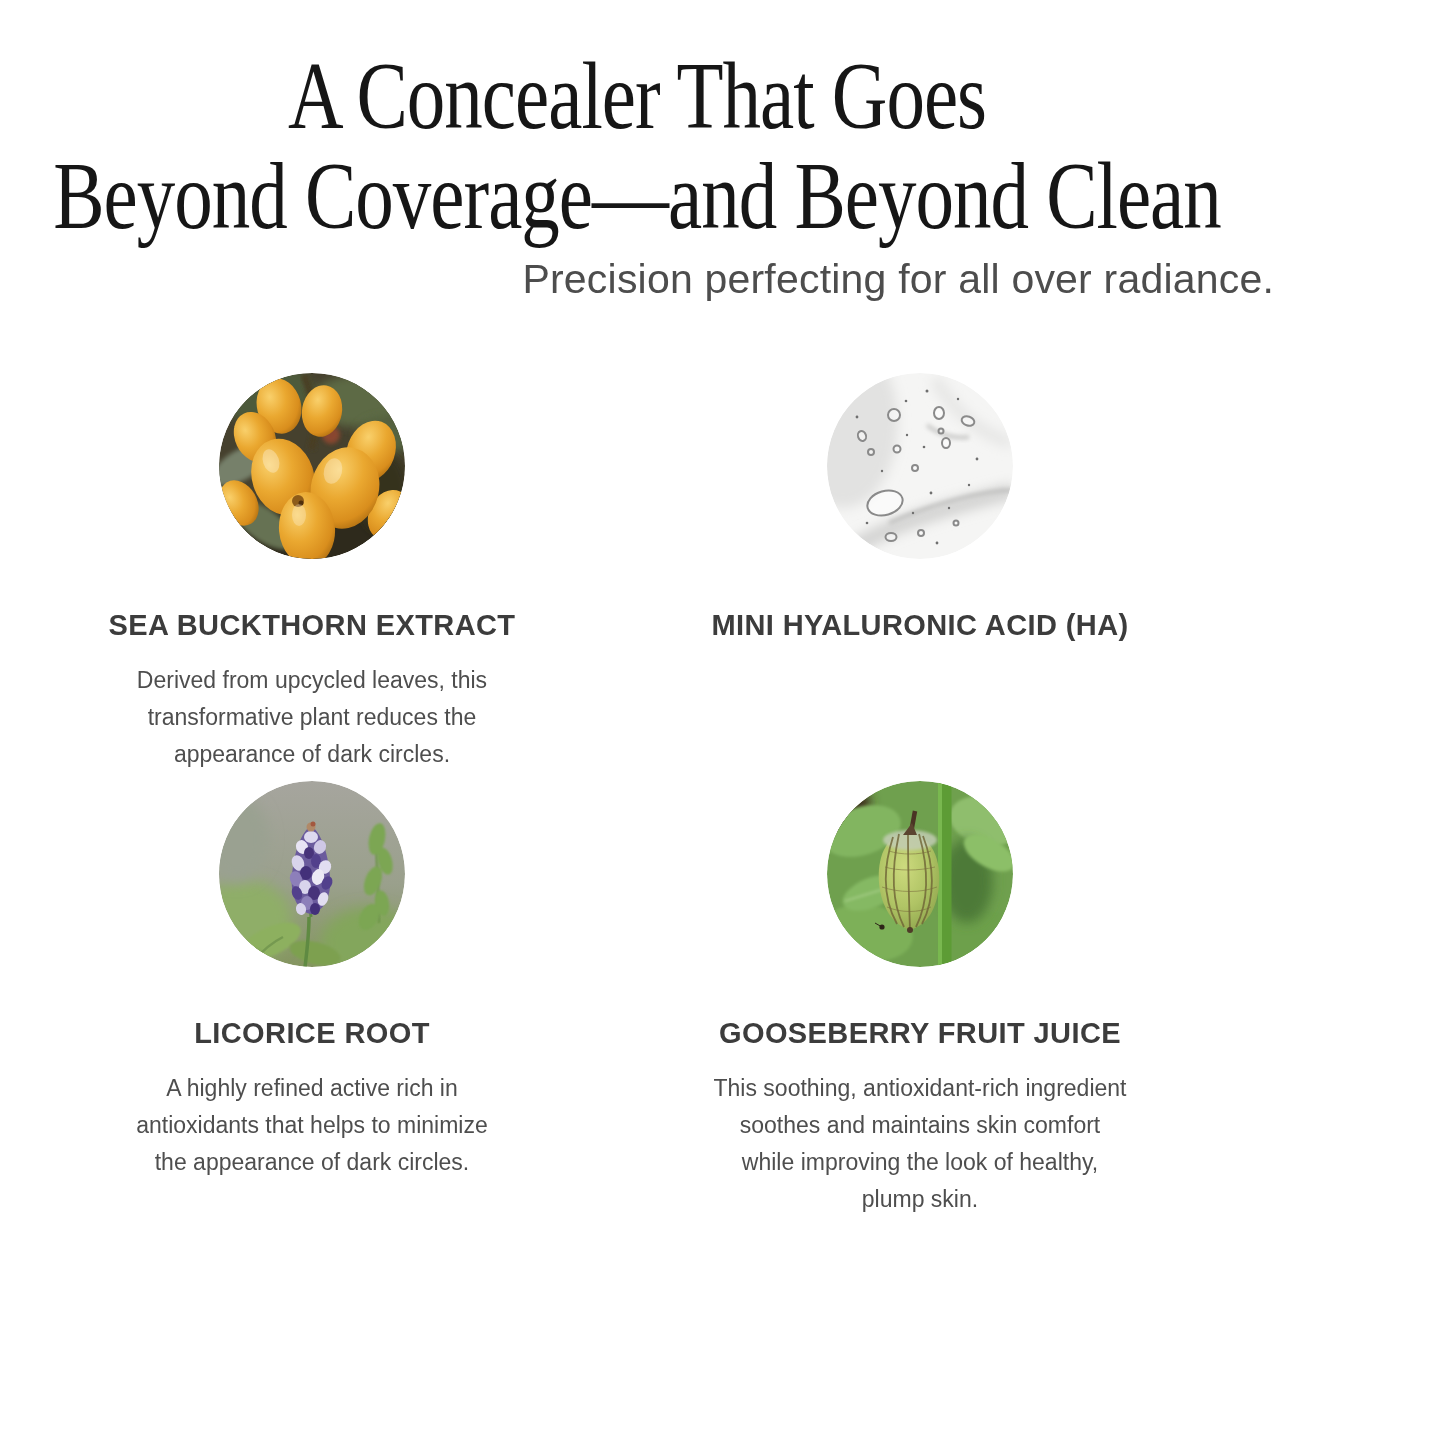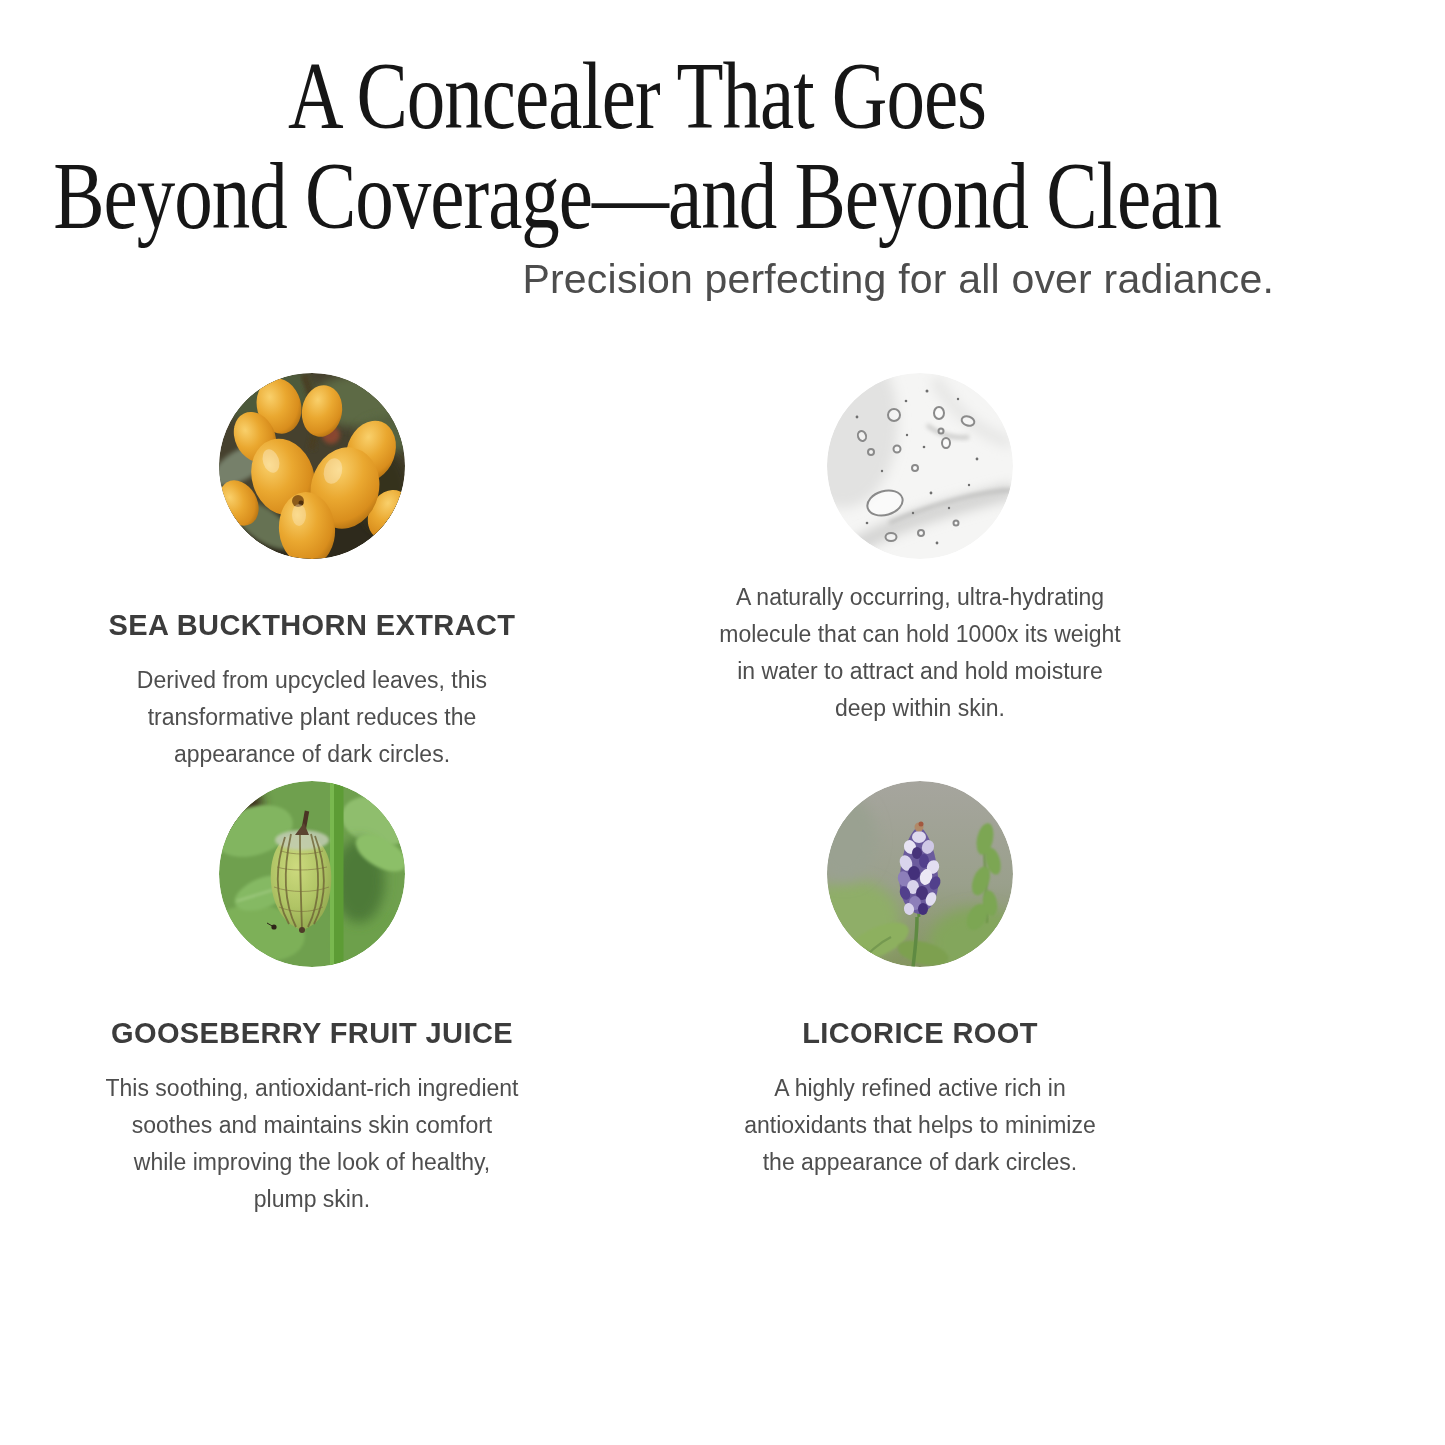--- a/index.html
+++ b/index.html
@@ -182,86 +182,21 @@
                 <circle cx="104" cy="120" r="1.4"></circle>
               <circle cx="122" cy="135" r="1.2"></circle>
                 <circle cx="40" cy="150" r="1.3"></circle>
                 <circle cx="86" cy="140" r="1.2"></circle>
               <circle cx="110" cy="170" r="1.4"></circle>
                 <circle cx="142" cy="112" r="1.2"></circle>
             </g>
           </g>
         </svg>
       </div>
-      <div class="feature-desc">A naturally occurring, ultra-hydrating
-molecule that can hold 1000x its weight
-in water to attract and hold moisture
-deep within skin.</div>
-    </div>
-
-    <div class="feature">
-      <div class="photo-circle">
-        <svg width="186" height="186" viewBox="0 0 186 186">
-          <defs>
-            <clipPath id="gb-clip">
-                <circle cx="93" cy="93" r="93"></circle>
-              </clipPath>
-            <radialGradient id="gb-husk" cx="42%" cy="35%" r="75%">
-              <stop offset="0%" stop-color="#cdda7e"></stop>
-              <stop offset="55%" stop-color="#b0c465"></stop>
-              <stop offset="100%" stop-color="#8ba24a"></stop>
-            </radialGradient>
-            <filter id="gb-blur" x="-40%" y="-40%" width="180%" height="180%">
-                <feGaussianBlur stdDeviation="6"></feGaussianBlur>
-              </filter>
-            <filter id="gb-blur2" x="-40%" y="-40%" width="180%" height="180%">
-                <feGaussianBlur stdDeviation="1.5"></feGaussianBlur>
-              </filter>
-          </defs>
-          <g clip-path="url(#gb-clip)">
-            <rect x="0" y="0" width="186" height="186" fill="#6fa04e"></rect>
-            <ellipse cx="15" cy="25" rx="28" ry="32" fill="#3e2f1f" filter="url(#gb-blur)"></ellipse>
-            <ellipse cx="35" cy="50" rx="40" ry="24" fill="#82b561" transform="rotate(-18 35 50)" filter="url(#gb-blur2)"></ellipse>
-            <ellipse cx="158" cy="40" rx="36" ry="24" fill="#8fbe6d" transform="rotate(14 158 40)" filter="url(#gb-blur2)"></ellipse>
-            <ellipse cx="40" cy="152" rx="46" ry="28" fill="#7db058" transform="rotate(8 40 152)" filter="url(#gb-blur2)"></ellipse>
-            <ellipse cx="152" cy="158" rx="42" ry="27" fill="#6da04c" transform="rotate(-14 152 158)" filter="url(#gb-blur2)"></ellipse>
-            <ellipse cx="140" cy="100" rx="26" ry="42" fill="#4e7a38" filter="url(#gb-blur)"></ellipse>
-            <ellipse cx="162" cy="72" rx="28" ry="14" fill="#8cbf68" transform="rotate(30 162 72)" filter="url(#gb-blur2)"></ellipse>
-            <path d="M118,0 L118,186" stroke="#5d9c35" stroke-width="13"></path>
-            <path d="M113,0 L113,186" stroke="#79b84f" stroke-width="4"></path>
-            <ellipse cx="44" cy="112" rx="30" ry="15" fill="#85b963" transform="rotate(-22 44 112)" filter="url(#gb-blur2)"></ellipse>
-            <path d="M18,120 L70,104" stroke="#a8cf8a" stroke-width="1.5" filter="url(#gb-blur2)"></path>
-            <path d="M88,30 L84,52" stroke="#4a3424" stroke-width="4.5" fill="none"></path>
-            <path d="M80,52 C106,54 114,80 112,104 C110,128 100,144 83,149 C66,144 54,126 52,102 C50,78 58,54 80,52 Z" fill="url(#gb-husk)"></path>
-            <ellipse cx="83" cy="59" rx="27" ry="10" fill="#c2ccb4" opacity="0.85" filter="url(#gb-blur2)"></ellipse>
-            <g stroke="#6e6336" stroke-width="1.8" fill="none" opacity="0.8">
-              <path d="M81,52 C81,82 82,120 83,149"></path>
-              <path d="M66,56 C57,84 55,116 70,143"></path>
-              <path d="M96,55 C107,84 109,116 95,143"></path>
-              <path d="M72,53 C65,85 63,118 77,146"></path>
-              <path d="M92,53 C101,85 103,118 89,146"></path>
-            </g>
-            <g stroke="#77693c" stroke-width="0.9" fill="none" opacity="0.6">
-              <path d="M58,86 C70,90 92,90 108,86"></path>
-              <path d="M55,106 C72,112 94,112 110,106"></path>
-              <path d="M60,126 C74,132 92,132 104,126"></path>
-              <path d="M62,70 C74,74 92,74 104,70"></path>
-            </g>
-            <path d="M76,54 L90,54 L85,42 Z" fill="#5b4430"></path>
-            <circle cx="83" cy="149" r="3" fill="#4f3b28"></circle>
-            <circle cx="55" cy="146" r="2.6" fill="#2e2418"></circle>
-            <path d="M55,146 L48,142" stroke="#2e2418" stroke-width="1"></path>
-          </g>
-        </svg>
-      </div>
-      <div class="feature-heading">GOOSEBERRY FRUIT JUICE</div>
-      <div class="feature-desc">This soothing, antioxidant-rich ingredient
-soothes and maintains skin comfort
-while improving the look of healthy,
-plump skin.</div>
+      <div class="feature-heading">MINI HYALURONIC ACID (HA)</div>
     </div>
 
     <div class="feature">
       <div class="photo-circle">
         <svg width="186" height="186" viewBox="0 0 186 186">
           <defs>
             <clipPath id="lr-clip">
                 <circle cx="93" cy="93" r="93"></circle>
               </clipPath>
             <linearGradient id="lr-bg" x1="0" y1="0" x2="0" y2="1">
@@ -320,14 +255,76 @@
             </g>
           </g>
         </svg>
       </div>
       <div class="feature-heading">LICORICE ROOT</div>
       <div class="feature-desc">A highly refined active rich in
 antioxidants that helps to minimize
 the appearance of dark circles.</div>
     </div>
 
+    <div class="feature">
+      <div class="photo-circle">
+        <svg width="186" height="186" viewBox="0 0 186 186">
+          <defs>
+            <clipPath id="gb-clip">
+                <circle cx="93" cy="93" r="93"></circle>
+              </clipPath>
+            <radialGradient id="gb-husk" cx="42%" cy="35%" r="75%">
+              <stop offset="0%" stop-color="#cdda7e"></stop>
+              <stop offset="55%" stop-color="#b0c465"></stop>
+              <stop offset="100%" stop-color="#8ba24a"></stop>
+            </radialGradient>
+            <filter id="gb-blur" x="-40%" y="-40%" width="180%" height="180%">
+                <feGaussianBlur stdDeviation="6"></feGaussianBlur>
+              </filter>
+            <filter id="gb-blur2" x="-40%" y="-40%" width="180%" height="180%">
+                <feGaussianBlur stdDeviation="1.5"></feGaussianBlur>
+              </filter>
+          </defs>
+          <g clip-path="url(#gb-clip)">
+            <rect x="0" y="0" width="186" height="186" fill="#6fa04e"></rect>
+            <ellipse cx="15" cy="25" rx="28" ry="32" fill="#3e2f1f" filter="url(#gb-blur)"></ellipse>
+            <ellipse cx="35" cy="50" rx="40" ry="24" fill="#82b561" transform="rotate(-18 35 50)" filter="url(#gb-blur2)"></ellipse>
+            <ellipse cx="158" cy="40" rx="36" ry="24" fill="#8fbe6d" transform="rotate(14 158 40)" filter="url(#gb-blur2)"></ellipse>
+            <ellipse cx="40" cy="152" rx="46" ry="28" fill="#7db058" transform="rotate(8 40 152)" filter="url(#gb-blur2)"></ellipse>
+            <ellipse cx="152" cy="158" rx="42" ry="27" fill="#6da04c" transform="rotate(-14 152 158)" filter="url(#gb-blur2)"></ellipse>
+            <ellipse cx="140" cy="100" rx="26" ry="42" fill="#4e7a38" filter="url(#gb-blur)"></ellipse>
+            <ellipse cx="162" cy="72" rx="28" ry="14" fill="#8cbf68" transform="rotate(30 162 72)" filter="url(#gb-blur2)"></ellipse>
+            <path d="M118,0 L118,186" stroke="#5d9c35" stroke-width="13"></path>
+            <path d="M113,0 L113,186" stroke="#79b84f" stroke-width="4"></path>
+            <ellipse cx="44" cy="112" rx="30" ry="15" fill="#85b963" transform="rotate(-22 44 112)" filter="url(#gb-blur2)"></ellipse>
+            <path d="M18,120 L70,104" stroke="#a8cf8a" stroke-width="1.5" filter="url(#gb-blur2)"></path>
+            <path d="M88,30 L84,52" stroke="#4a3424" stroke-width="4.5" fill="none"></path>
+            <path d="M80,52 C106,54 114,80 112,104 C110,128 100,144 83,149 C66,144 54,126 52,102 C50,78 58,54 80,52 Z" fill="url(#gb-husk)"></path>
+            <ellipse cx="83" cy="59" rx="27" ry="10" fill="#c2ccb4" opacity="0.85" filter="url(#gb-blur2)"></ellipse>
+            <g stroke="#6e6336" stroke-width="1.8" fill="none" opacity="0.8">
+              <path d="M81,52 C81,82 82,120 83,149"></path>
+              <path d="M66,56 C57,84 55,116 70,143"></path>
+              <path d="M96,55 C107,84 109,116 95,143"></path>
+              <path d="M72,53 C65,85 63,118 77,146"></path>
+              <path d="M92,53 C101,85 103,118 89,146"></path>
+            </g>
+            <g stroke="#77693c" stroke-width="0.9" fill="none" opacity="0.6">
+              <path d="M58,86 C70,90 92,90 108,86"></path>
+              <path d="M55,106 C72,112 94,112 110,106"></path>
+              <path d="M60,126 C74,132 92,132 104,126"></path>
+              <path d="M62,70 C74,74 92,74 104,70"></path>
+            </g>
+            <path d="M76,54 L90,54 L85,42 Z" fill="#5b4430"></path>
+            <circle cx="83" cy="149" r="3" fill="#4f3b28"></circle>
+            <circle cx="55" cy="146" r="2.6" fill="#2e2418"></circle>
+            <path d="M55,146 L48,142" stroke="#2e2418" stroke-width="1"></path>
+          </g>
+        </svg>
+      </div>
+      <div class="feature-heading">GOOSEBERRY FRUIT JUICE</div>
+      <div class="feature-desc">This soothing, antioxidant-rich ingredient
+soothes and maintains skin comfort
+while improving the look of healthy,
+plump skin.</div>
+    </div>
+
   </div>
 </div>
 
 </body></html>

